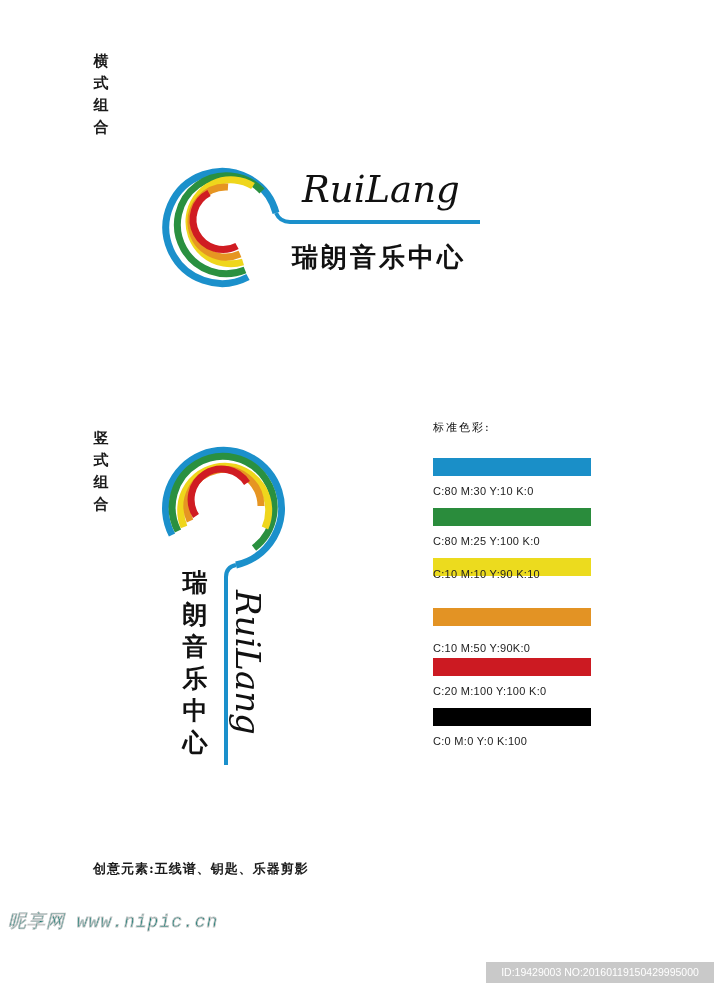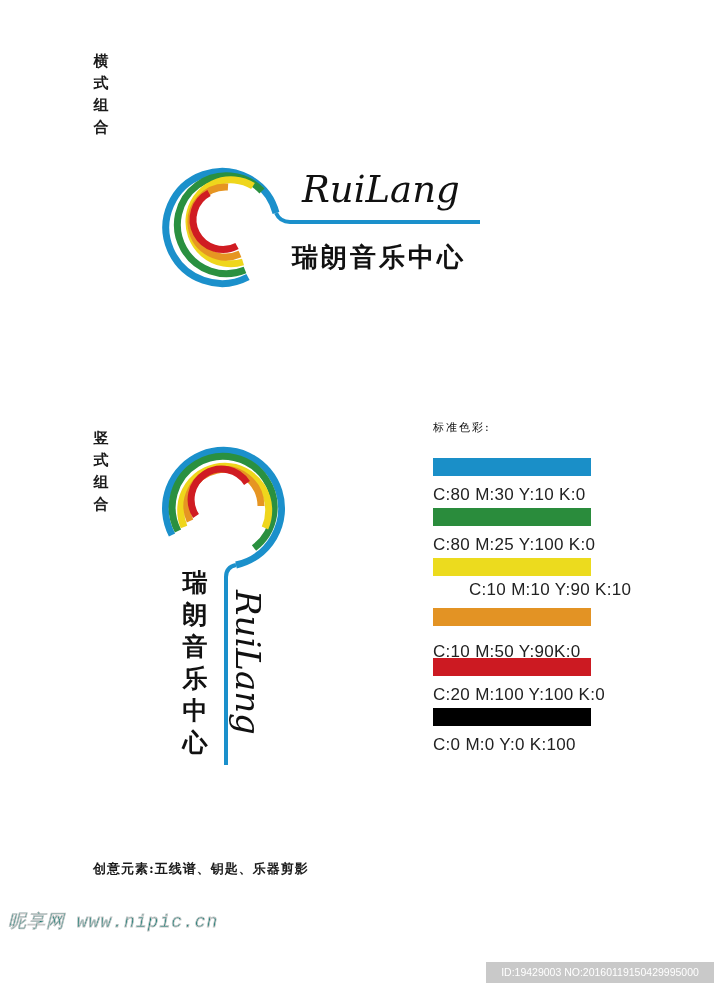--- a/index.html
+++ b/index.html
@@ -18,21 +18,21 @@
     }
     .cn-name {
       font-family: "DejaVu Sans", sans-serif; font-weight: bold; color: #111;
     }
     .swatch-title {
       position: absolute; left: 433px; top: 420px; font-size: 11px; font-weight: normal;
       font-family: "DejaVu Serif", serif; letter-spacing: 2px; text-align: right;
     }
     .swatch-bar { position: absolute; left: 433px; width: 158px; height: 18px; }
     .swatch-label {
-      position: absolute; left: 433px; font-size: 17px; color: #222;
+      position: absolute; left: 433px; font-size: 11px; color: #222;
       font-family: "Liberation Sans", sans-serif; letter-spacing: 0.3px; white-space: nowrap;
     }
     .footer-note {
       position: absolute; left: 93px; top: 860px; font-size: 13px; font-weight: bold;
       font-family: "DejaVu Serif", serif; letter-spacing: 1px; color: #1a1a1a;
     }
     .wm-left {
       position: absolute; left: 8px; top: 909px; font-size: 18px; color: #0f766e;
       -webkit-text-stroke: 0.8px #c8c8c8; font-family: Liberation Mono, monospace; font-style: italic;
       letter-spacing: 1px;
@@ -90,21 +90,21 @@
 
 <div class="swatch-title">标准色彩:</div>
 
 <div class="swatch-bar" style="top:458px; background:#1a8fc8;"></div>
 <div class="swatch-label" style="top:485px;">C:80 M:30 Y:10 K:0</div>
 
 <div class="swatch-bar" style="top:508px; background:#2a8c3c;"></div>
 <div class="swatch-label" style="top:535px;">C:80 M:25 Y:100 K:0</div>
 
 <div class="swatch-bar" style="top:558px; background:#ecdb1e;"></div>
-<div class="swatch-label" style="top:580px;margin-left:36px;">C:10 M:10 Y:90 K:10</div>
+<div class="swatch-label" style="top:568px;">C:10 M:10 Y:90 K:10</div>
 
 <div class="swatch-bar" style="top:608px; background:#e39324;"></div>
 <div class="swatch-label" style="top:635px;margin-top:7px;">C:10 M:50 Y:90K:0</div>
 
 <div class="swatch-bar" style="top:658px; background:#cc1a22;"></div>
 <div class="swatch-label" style="top:685px;">C:20 M:100 Y:100 K:0</div>
 
 <div class="swatch-bar" style="top:708px; background:#000000;"></div>
 <div class="swatch-label" style="top:735px;">C:0 M:0 Y:0 K:100</div>
 

